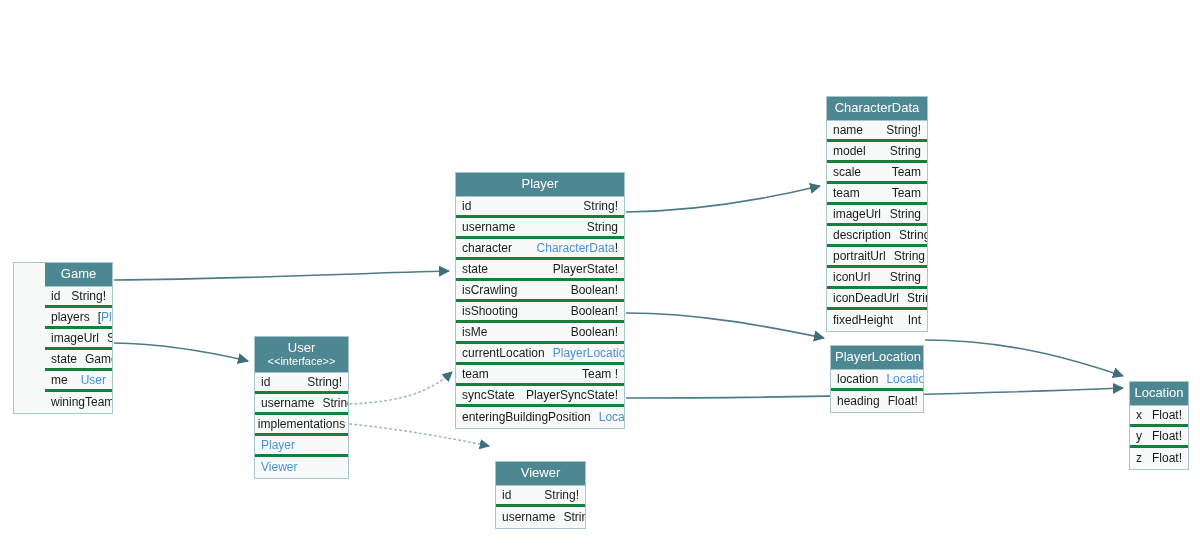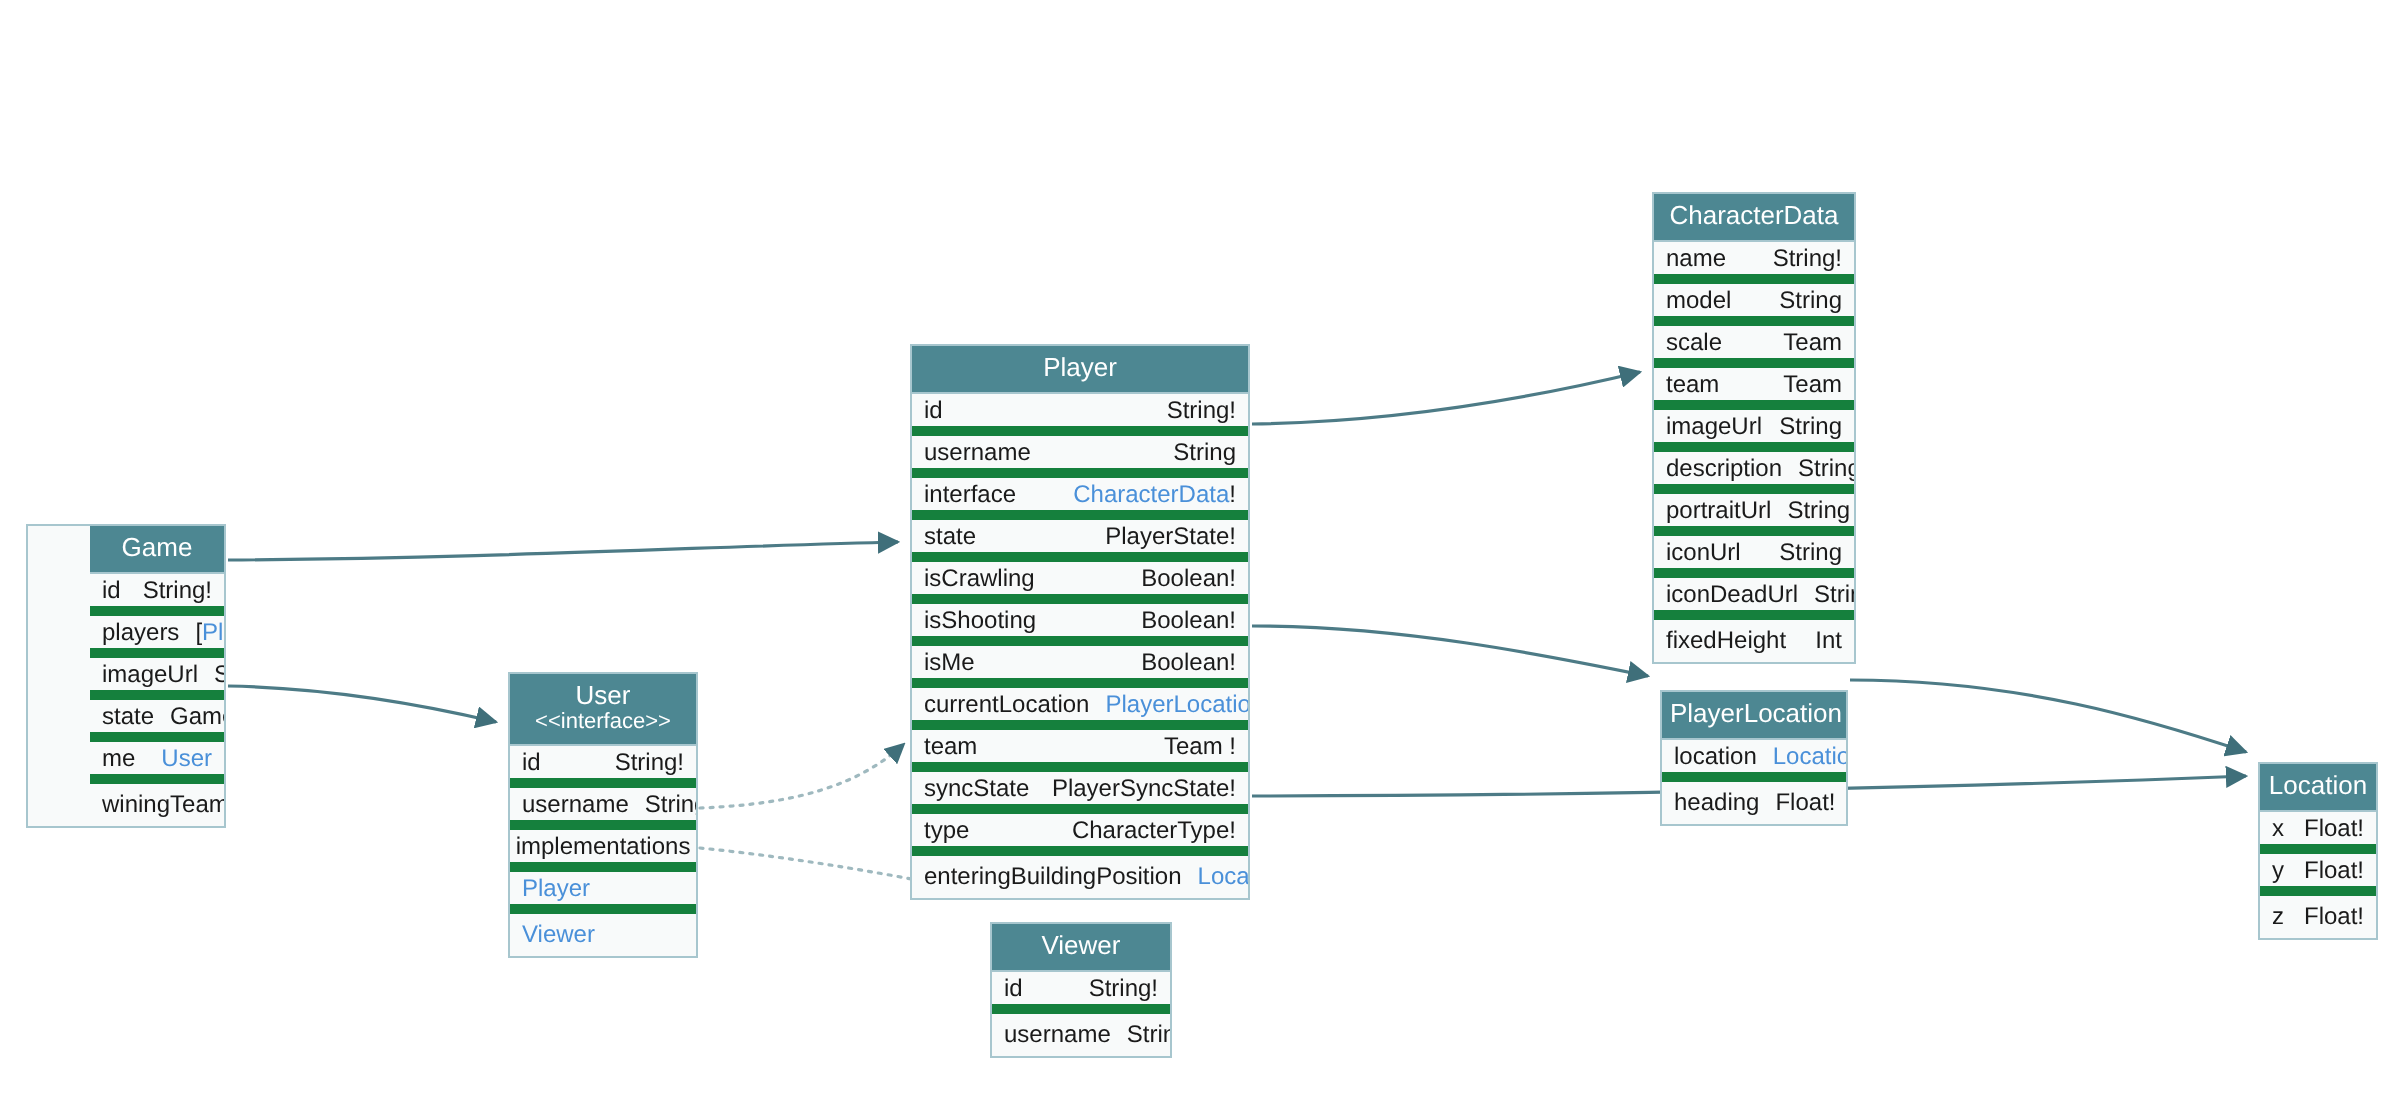--- a/index.html
+++ b/index.html
@@ -48,21 +48,21 @@
   .entity-header .sub {
     display: block;
     font-size: 11px;
     line-height: 12px;
   }
   .row {
     display: flex;
     align-items: center;
     justify-content: space-between;
     box-sizing: border-box;
-    border-bottom: 5px solid #15803d;
+    border-bottom: 3px solid #15803d;
     background: #f8fafa;
     font-size: 12px;
     line-height: 13px;
     color: #1a1a1a;
     padding: 0 6px;
     height: 21px;
     white-space: nowrap;
     overflow: hidden;
   }
   .row:last-child {
@@ -192,21 +192,21 @@
     </div>
     <div class="row">
       <span class="fname">id</span>
       <span class="ftype">String!</span>
     </div>
     <div class="row">
       <span class="fname">username</span>
       <span class="ftype">String</span>
     </div>
     <div class="row">
-      <span class="fname">interface</span>
+      <span class="fname">character</span>
       <span class="ftype ref"><span>CharacterData</span><span class="bang">!</span></span>
     </div>
     <div class="row">
       <span class="fname">state</span>
       <span class="ftype">PlayerState!</span>
     </div>
     <div class="row">
       <span class="fname">isCrawling</span>
       <span class="ftype">Boolean!</span>
     </div>
@@ -224,24 +224,20 @@
     </div>
     <div class="row">
       <span class="fname">team</span>
       <span class="ftype">Team !</span>
     </div>
     <div class="row">
       <span class="fname">syncState</span>
       <span class="ftype">PlayerSyncState!</span>
     </div>
     <div class="row">
-      <span class="fname">type</span>
-      <span class="ftype">CharacterType!</span>
-    </div>
-    <div class="row">
       <span class="fname">enteringBuildingPosition</span>
       <span class="ftype ref-all">Location</span>
     </div>
   </div>
 
   <div class="entity" style="left:826px; top:60px; width:102px;">
     <div class="entity-header">
       <span>CharacterData</span>
     </div>
     <div class="row">

